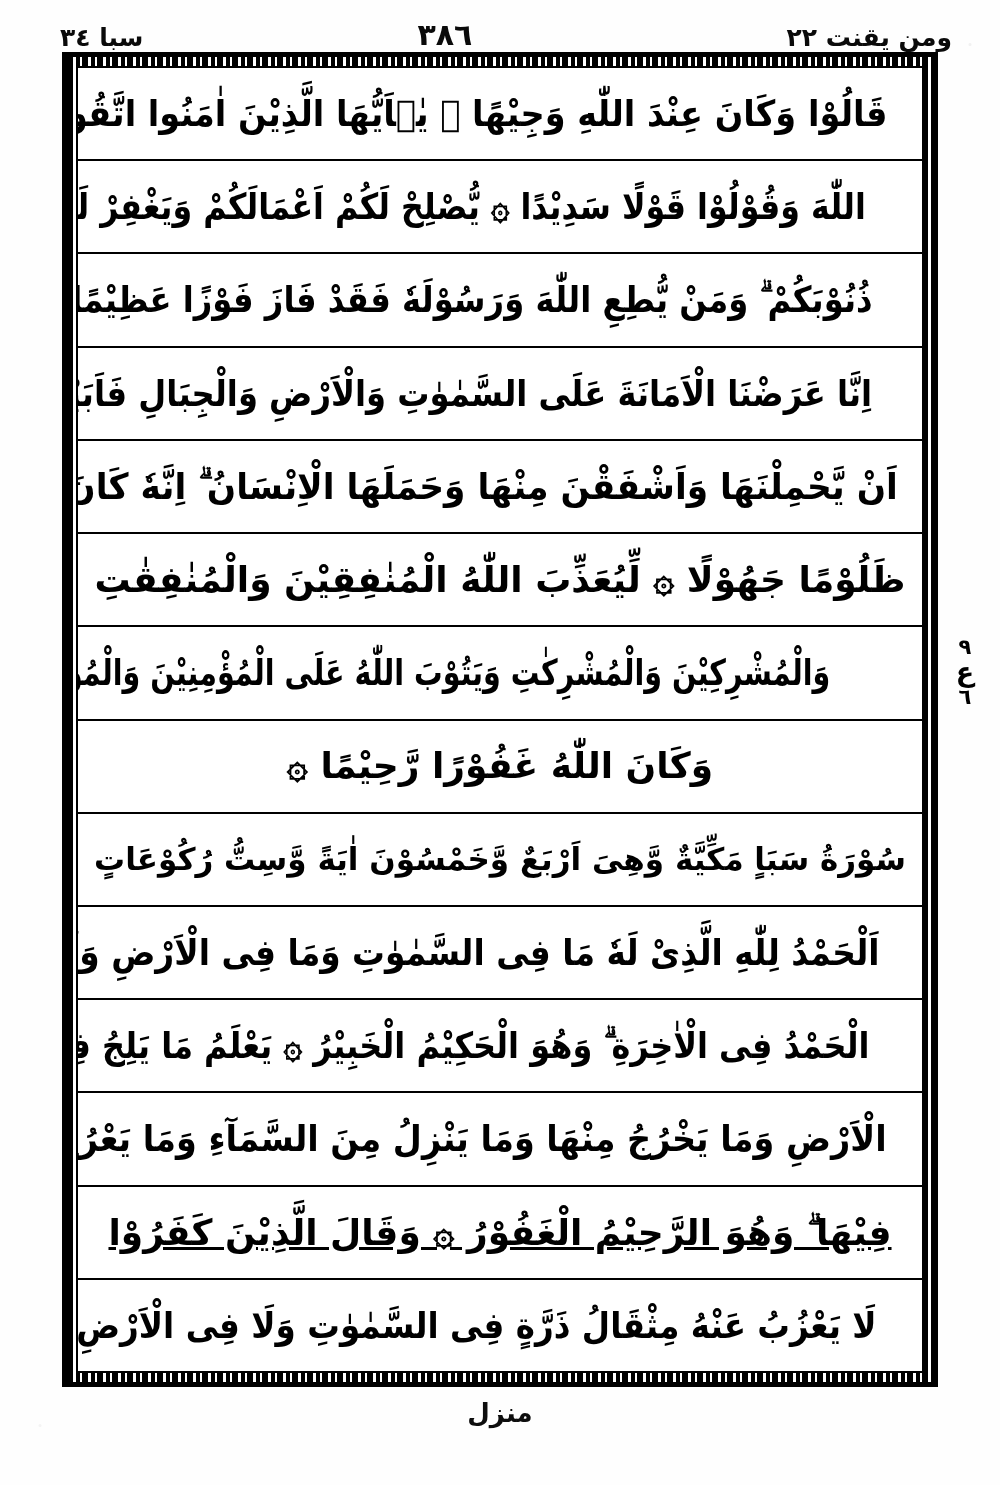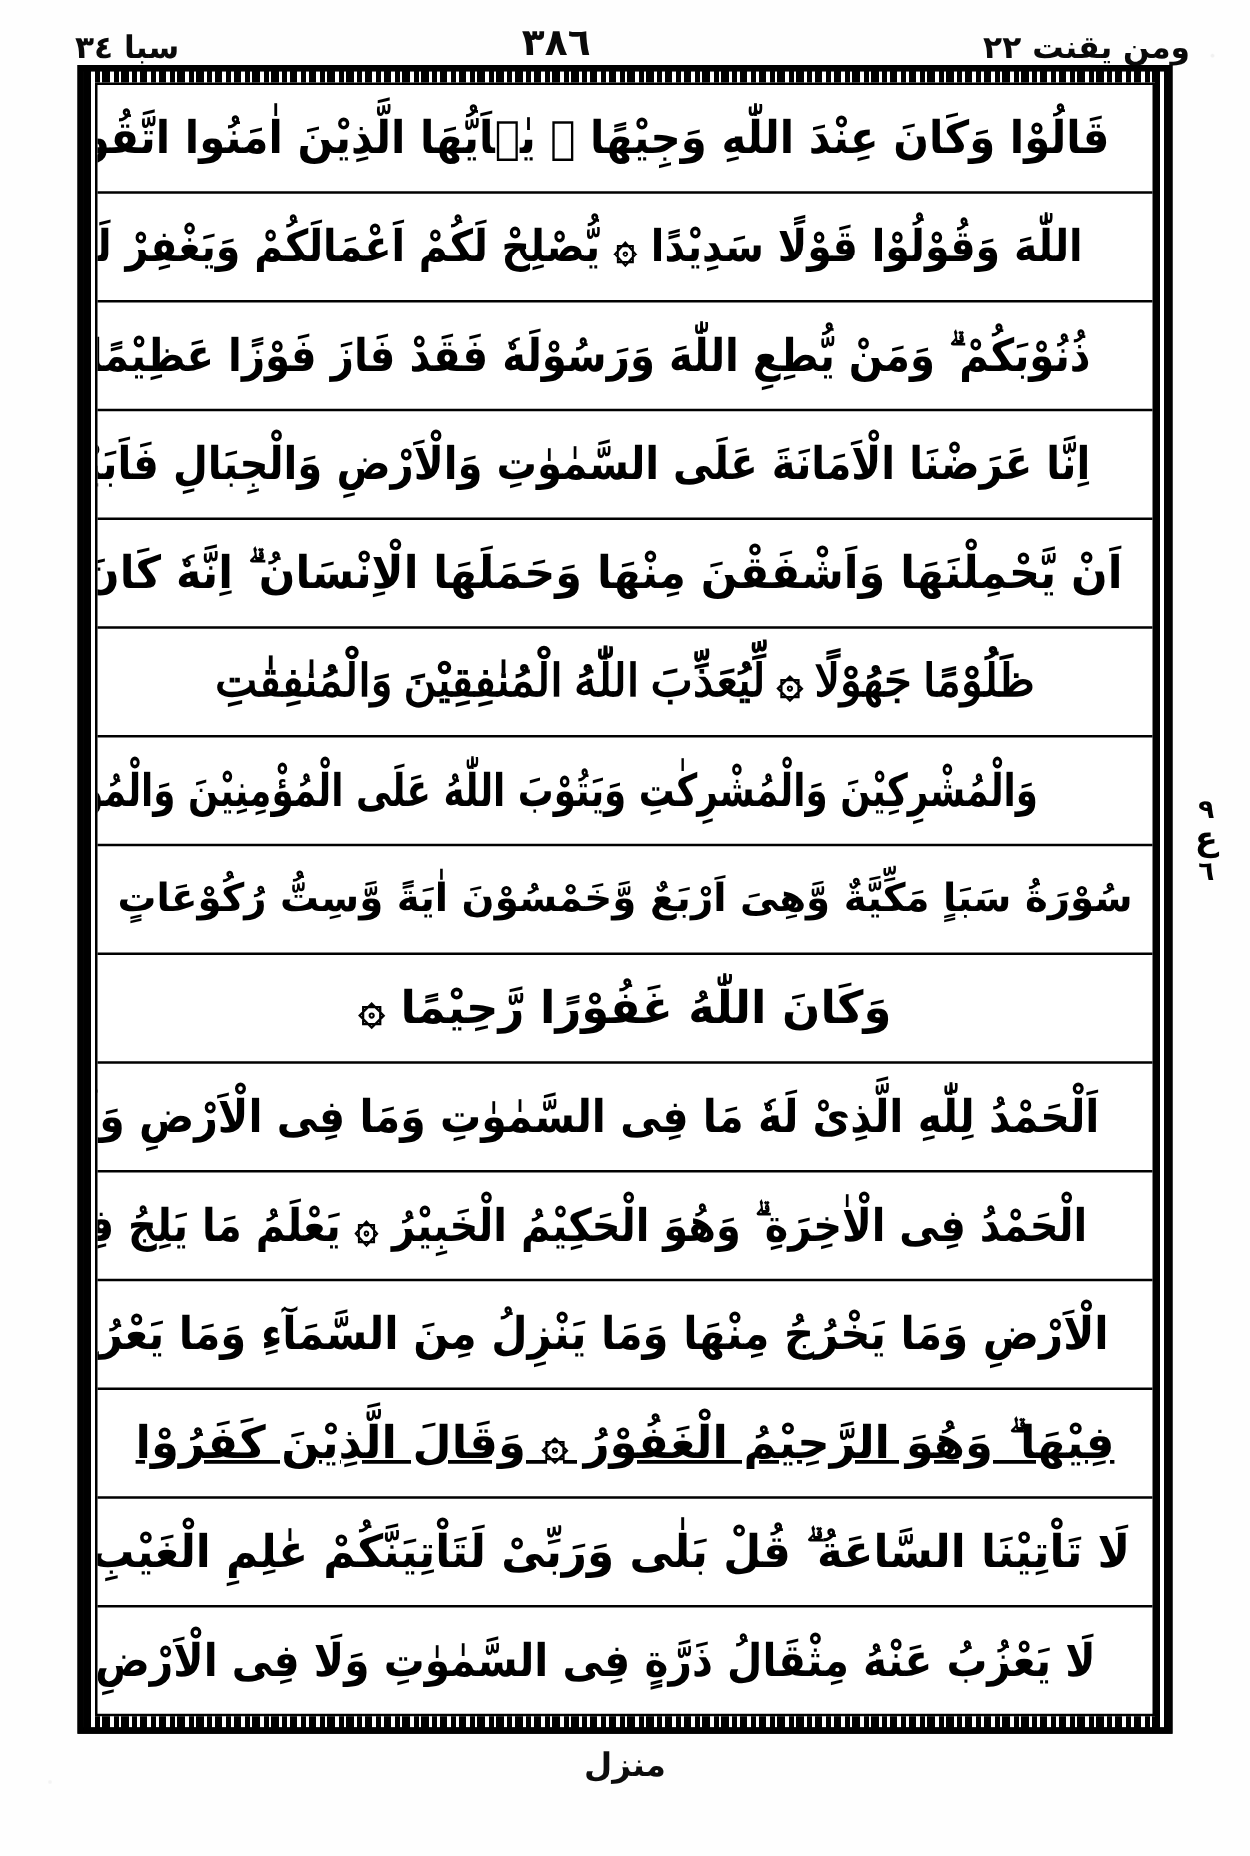--- a/index.html
+++ b/index.html
@@ -212,45 +212,42 @@
           <div class="qline full">
             <span class="ayah-text" style="display: inline-block; transform: scaleX(0.895587);">ذُنُوْبَكُمْ ۗ وَمَنْ يُّطِعِ اللّٰهَ وَرَسُوْلَهٗ فَقَدْ فَازَ فَوْزًا عَظِيْمًا ۞</span>
           </div>
           <div class="qline full">
             <span class="ayah-text" style="display: inline-block; transform: scaleX(0.894624);">اِنَّا عَرَضْنَا الْاَمَانَةَ عَلَى السَّمٰوٰتِ وَالْاَرْضِ وَالْجِبَالِ فَاَبَيْنَ</span>
           </div>
           <div class="qline full">
             <span class="ayah-text" style="display: inline-block; transform: scaleX(0.956322);">اَنْ يَّحْمِلْنَهَا وَاَشْفَقْنَ مِنْهَا وَحَمَلَهَا الْاِنْسَانُ ۗ اِنَّهٗ كَانَ</span>
           </div>
           <div class="qline full">
-            <span class="ayah-text" style="display: inline-block; transform: scaleX(1); font-family: Liberation Serif, serif;">ظَلُوْمًا جَهُوْلًا ۞ لِّيُعَذِّبَ اللّٰهُ الْمُنٰفِقِيْنَ وَالْمُنٰفِقٰتِ</span>
+            <span class="ayah-text" style="display: inline-block; transform: scaleX(1);">ظَلُوْمًا جَهُوْلًا ۞ لِّيُعَذِّبَ اللّٰهُ الْمُنٰفِقِيْنَ وَالْمُنٰفِقٰتِ</span>
           </div>
           <div class="qline full">
             <span class="ayah-text" style="display: inline-block; transform: scaleX(0.793893);">وَالْمُشْرِكِيْنَ وَالْمُشْرِكٰتِ وَيَتُوْبَ اللّٰهُ عَلَى الْمُؤْمِنِيْنَ وَالْمُؤْمِنٰتِ ۗ</span>
+          </div>
+          <div class="qline center">
+            <span class="ayah-text">وَكَانَ اللّٰهُ غَفُوْرًا رَّحِيْمًا ۞</span>
           </div>
           <div class="qline surah-title">
             <span class="ayah-text">سُوْرَةُ سَبَاٍ مَكِّيَّةٌ وَّهِىَ اَرْبَعٌ وَّخَمْسُوْنَ اٰيَةً وَّسِتُّ رُكُوْعَاتٍ</span>
           </div>
-          <div class="qline center">
-            <span class="ayah-text">وَكَانَ اللّٰهُ غَفُوْرًا رَّحِيْمًا ۞</span>
-          </div>
           <div class="qline full">
             <span class="ayah-text" style="display: inline-block; transform: scaleX(0.912281);">اَلْحَمْدُ لِلّٰهِ الَّذِىْ لَهٗ مَا فِى السَّمٰوٰتِ وَمَا فِى الْاَرْضِ وَلَهُ</span>
           </div>
           <div class="qline full">
             <span class="ayah-text" style="display: inline-block; transform: scaleX(0.88794);">الْحَمْدُ فِى الْاٰخِرَةِ ۗ وَهُوَ الْحَكِيْمُ الْخَبِيْرُ ۞ يَعْلَمُ مَا يَلِجُ فِى</span>
           </div>
           <div class="qline full">
             <span class="ayah-text" style="display: inline-block; transform: scaleX(0.929609);">الْاَرْضِ وَمَا يَخْرُجُ مِنْهَا وَمَا يَنْزِلُ مِنَ السَّمَآءِ وَمَا يَعْرُجُ</span>
           </div>
           <div class="qline full">
             <span class="ayah-text" style="display: inline-block; transform: scaleX(1); text-decoration: underline;">فِيْهَا ۗ وَهُوَ الرَّحِيْمُ الْغَفُوْرُ ۞ وَقَالَ الَّذِيْنَ كَفَرُوْا</span>
-          </div>
-          <div class="qline full">
-            <span class="ayah-text" style="display: inline-block; transform: scaleX(0.971963);">لَا تَاْتِيْنَا السَّاعَةُ ۗ قُلْ بَلٰى وَرَبِّىْ لَتَاْتِيَنَّكُمْ عٰلِمِ الْغَيْبِ</span>
           </div>
           <div class="qline full">
             <span class="ayah-text" style="display: inline-block; transform: scaleX(0.905332);">لَا يَعْزُبُ عَنْهُ مِثْقَالُ ذَرَّةٍ فِى السَّمٰوٰتِ وَلَا فِى الْاَرْضِ وَ</span>
           </div>
         </div>
     </div>
   </div>
 
   <div class="ruku-marker">
     <span class="rk">٩</span>

